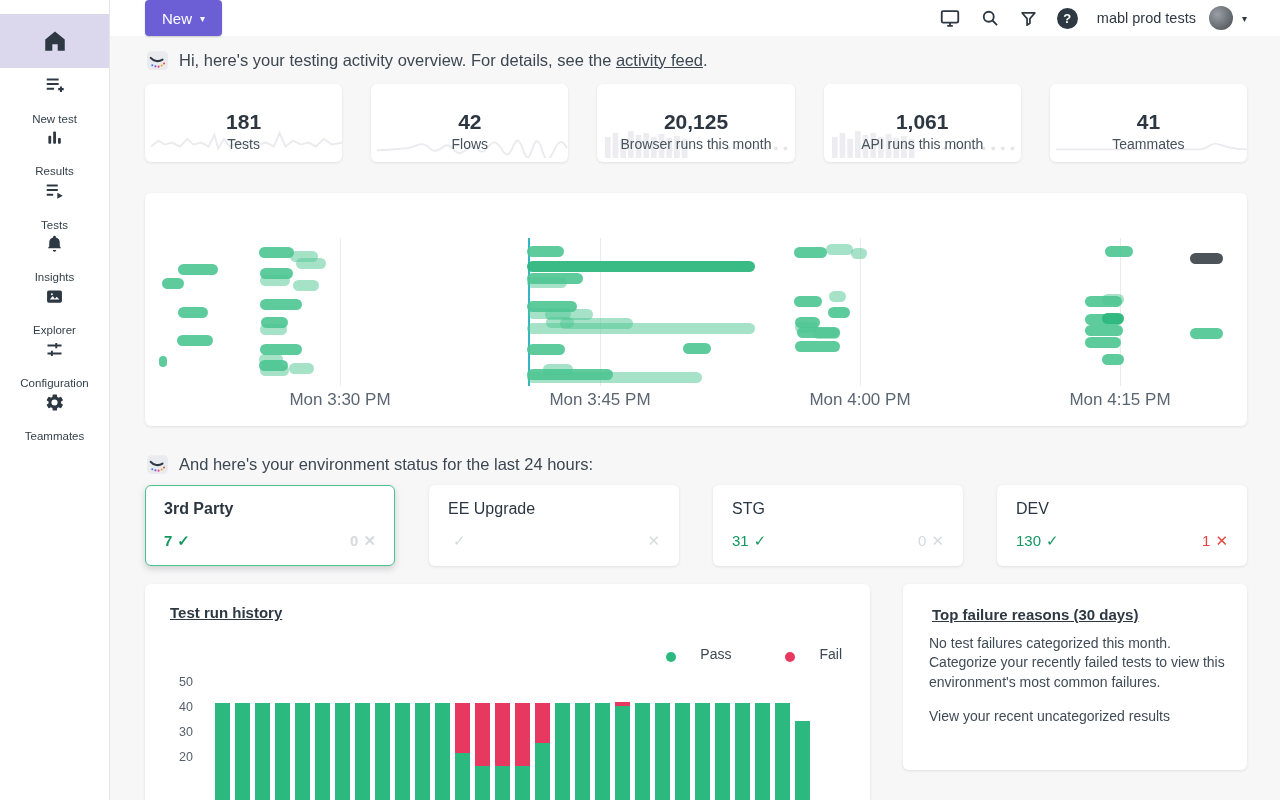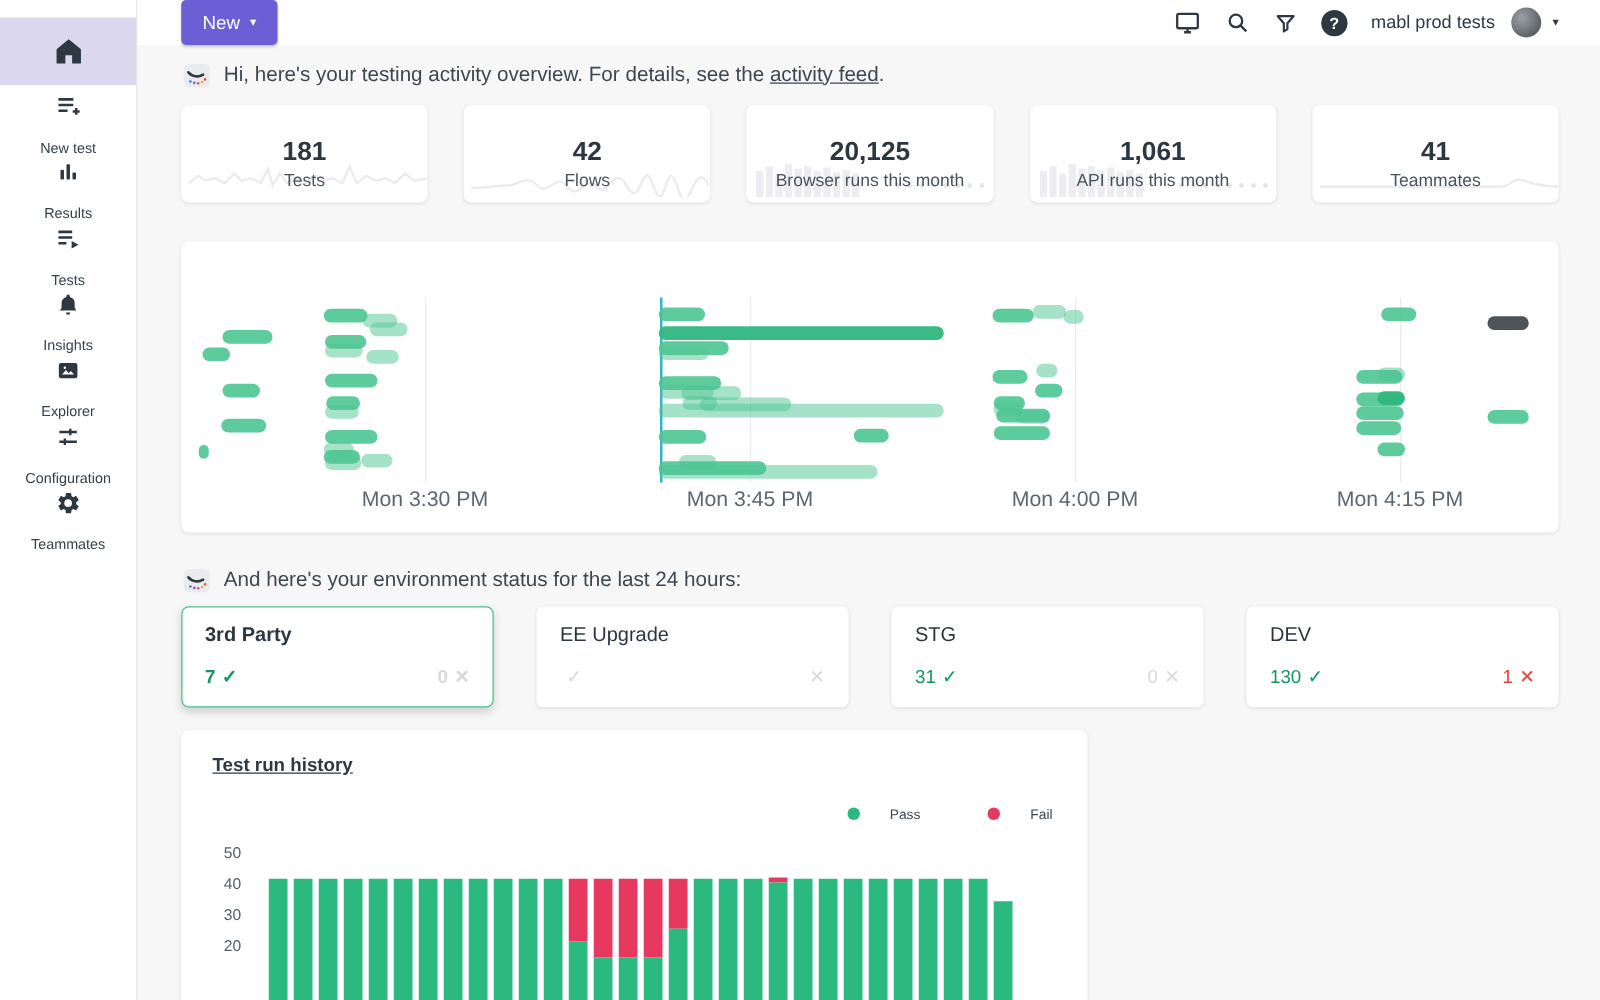--- a/index.html
+++ b/index.html
@@ -66,21 +66,21 @@
   .env-counts { display:flex; justify-content:space-between; margin-top:14px; font-size:15px; }
   .env-pass { color:#13985f; }
   .env-fail { color:#e8433a; }
   .env-pass.muted, .env-fail.muted { color:#d7dadd; }
   .env-counts .mark { margin-left:5px; }
 
   
   .bottom-row { display:flex; gap:33px; margin-top:18px; align-items:flex-start; }
   .history { width:725px; height:280px; position:relative; }
   .history .card-title { position:absolute; left:25px; top:20px; }
-  .legend { position:absolute; right:28px; top:62px; display:flex; align-items:flex-start; gap:24px; font-size:11px; color:#3c4752; }
+  .legend { position:absolute; right:28px; top:62px; display:flex; align-items:flex-end; gap:24px; font-size:14px; color:#3c4752; }
   .legend .dot { width:10px; height:10px; border-radius:50%; display:inline-block; }
   .legend .gap { width:6px; }
   .chart { position:absolute; inset:0; }
   .ytick { position:absolute; width:48px; text-align:right; font-size:12.5px; color:#55606b; }
   .bar { position:absolute; width:15px; display:flex; flex-direction:column; }
   .bar .seg-fail { width:100%; }
   .bar .seg-pass { width:100%; flex:1; }
 
   .failures { width:344px; height:186px; padding:22px 26px; }
   .failures .card-title { display:block; padding-left:3px; }
@@ -545,17 +545,22 @@
               <div class="bar" style="left: 630px; top: 119px; height: 165px;">
                 <div class="seg-fail" style="height:0px;background:#e73960"></div>
                 <div class="seg-pass" style="background:#2bb980"></div>
               </div>
               <div class="bar" style="left: 650px; top: 136.5px; height: 147.5px;">
                 <div class="seg-fail" style="height:0px;background:#e73960"></div>
                 <div class="seg-pass" style="background:#2bb980"></div>
               </div>
             </div>
         </section>
+        <section class="card failures">
+          <span class="card-title bold">Top failure reasons (30 days)</span>
+          <p>No test failures categorized this month. Categorize your recently failed tests to view this environment's most common failures.</p>
+          <p class="uncat">View your recent uncategorized results</p>
+        </section>
       </div>
 
     </div>
   </div>
 </div>
 
 </body></html>

